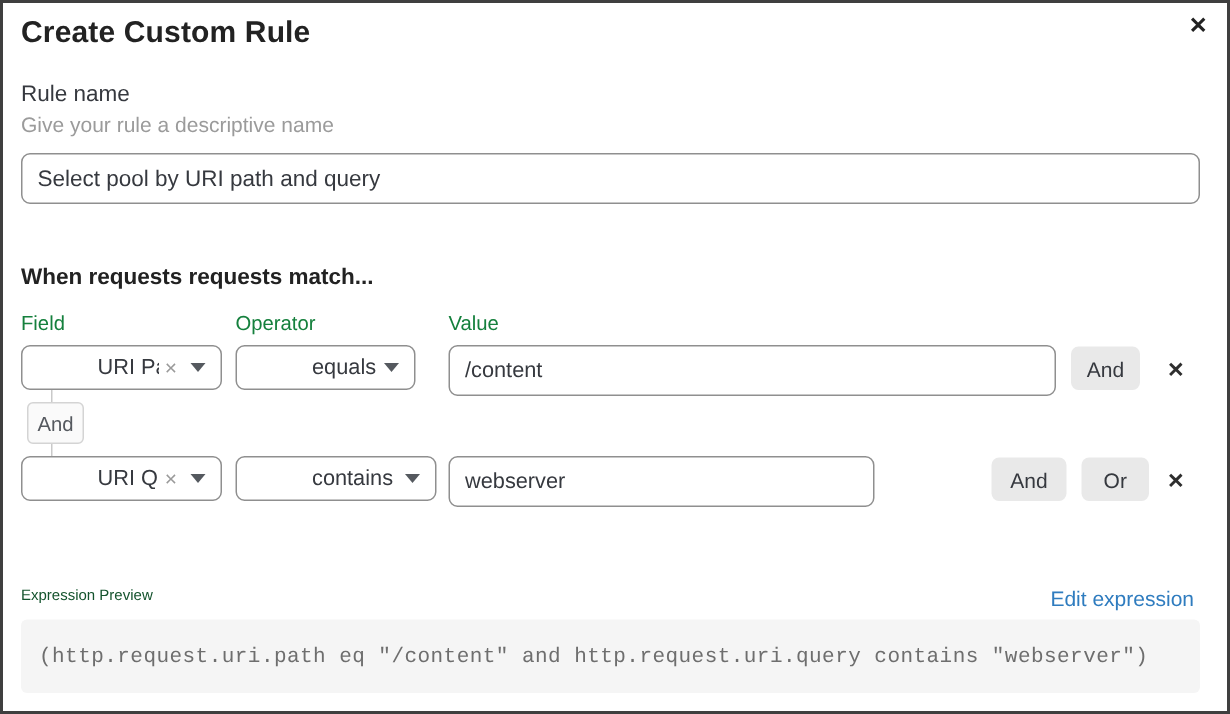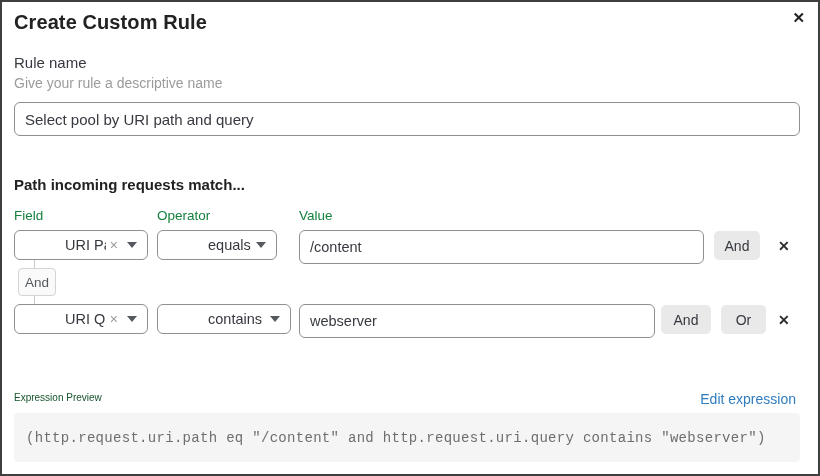--- a/index.html
+++ b/index.html
@@ -156,21 +156,21 @@
 
 <div class="dialog">
 
   <div class="abs title">Create Custom Rule</div>
   <div class="abs close-btn">✕</div>
 
   <div class="abs field-label" style="left:12px; top:52px;">Rule name</div>
   <div class="abs helper-text" style="left:12px; top:73px;">Give your rule a descriptive name</div>
   <input class="abs text-input name-input" value="Select pool by URI path and query" style="">
 
-  <div class="abs section-heading">Path incoming requests match...</div>
+  <div class="abs section-heading">When requests requests match...</div>
 
   <div class="abs col-label" style="left:12px;">Field</div>
   <div class="abs col-label" style="left:155px;">Operator</div>
   <div class="abs col-label" style="left:297px;">Value</div>
 
   <div class="abs select-box" style="left:12px; top:228px; width:134px;">
     <span class="sel-text">URI Path</span>
     <span class="clear-x">×</span>
     <span class="caret"></span>
   </div>
@@ -188,21 +188,21 @@
 
   <div class="abs select-box" style="left:12px; top:302px; width:134px;">
     <span class="sel-text">URI Query St...</span>
     <span class="clear-x">×</span>
     <span class="caret"></span>
   </div>
   <div class="abs select-box" style="left:155px; top:302px; width:134px;">
     <span class="sel-text">contains</span>
     <span class="caret"></span>
   </div>
-  <input class="abs text-input row-input" style="left: 297px; top: 302px; width: 356px;" value="webserver">
+  <input class="abs text-input row-input" style="left: 297px; top: 302px; width: 284px;" value="webserver">
   <button class="abs logic-btn" style="left:659px; top:303px; width:50px;">And</button>
   <button class="abs logic-btn" style="left:719px; top:303px; width:45px;">Or</button>
   <div class="abs delete-x" style="left:776px; top:311px;">✕</div>
 
   <div class="abs expr-label">Expression Preview</div>
   <a class="abs edit-link">Edit expression</a>
   <div class="abs code-block">
     <span class="code-text">(http.request.uri.path eq "/content" and http.request.uri.query contains "webserver")</span>
   </div>
 

